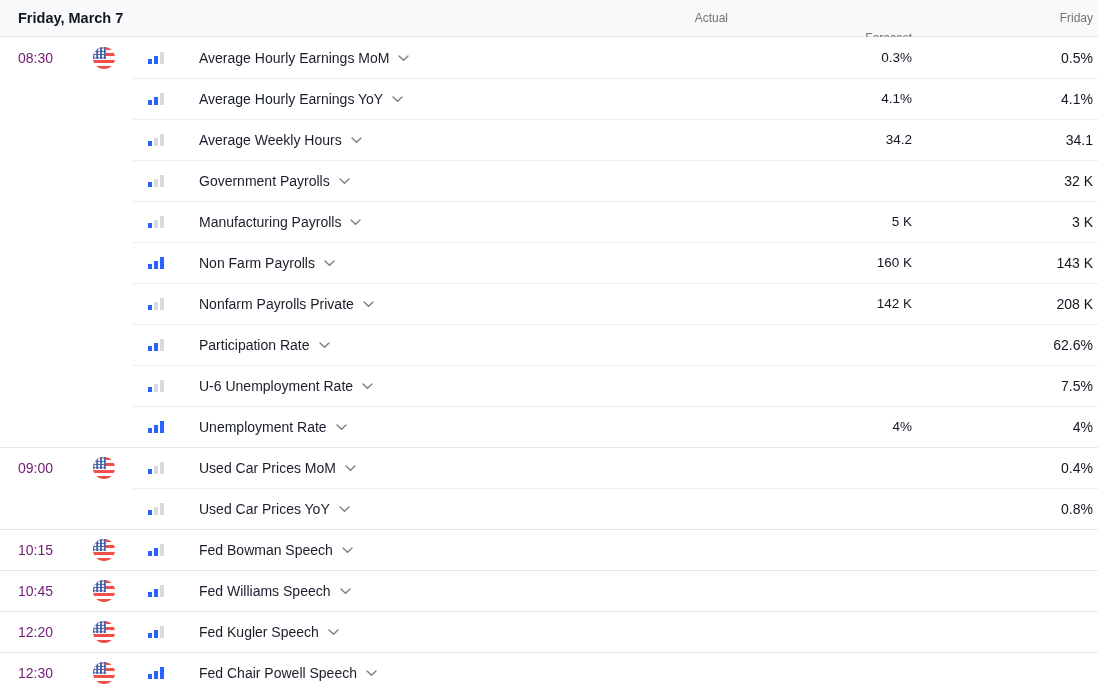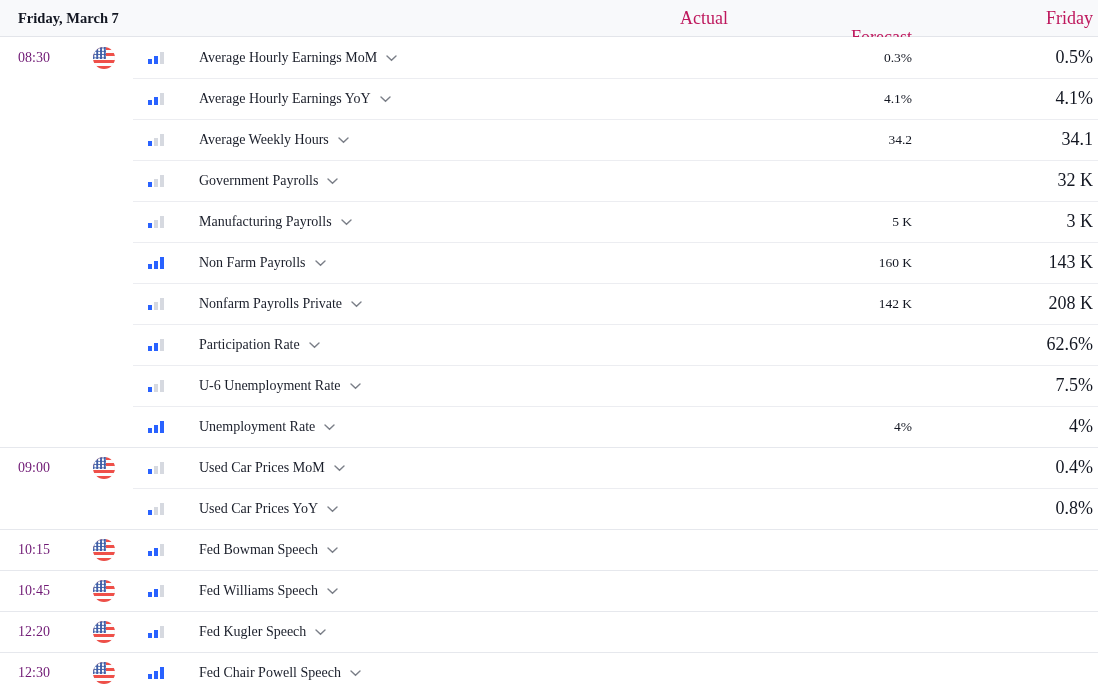--- a/index.html
+++ b/index.html
@@ -2,32 +2,32 @@
 <html><head>
 <meta charset="utf-8">
 <style>
   * { margin:0; padding:0; box-sizing:border-box; }
   html,body { background:#ffffff; }
   body {
     width:1098px; height:694px; overflow:hidden;
     font-family:"Liberation Sans", sans-serif;
     color:#131722;
   }
-  .calendar { width:1098px; height:694px; background:#fff;font-family:Liberation Serif, serif; }
+  .calendar { width:1098px; height:694px; background:#fff; }
 
   
   .cal-header {
     height:37px; background:#f8f9fb;
     border-bottom:1px solid #e3e5ea;
     display:flex; align-items:center;
     padding-left:18px;
   }
   .date-label { font-size:14.5px; font-weight:bold; color:#131722; }
   .spacer { flex:1; }
-  .col-label { font-size:18px; color:#be185d; text-align:right; }
+  .col-label { font-size:12px; color:#737373; text-align:right; }
   .col-actual   { width:100px; }
   .col-forecast { width:184px;margin-top:39px; }
   .col-prior    { width:186px; padding-right:5px; }
 
   
   .row {
     height:41px; display:flex; align-items:center;
     position:relative; background:#fff;
   }
   .row::before {
@@ -37,21 +37,21 @@
   .row.group-start::before { left:0; background:#e6e8ed; }
   .row.first::before { display:none; }
 
   .c-time  { width:82px; padding-left:18px; font-size:14px; color:#701a75; }
   .c-flag  { width:58px; padding-left:11px; display:flex; align-items:center; }
   .c-imp   { width:50px; padding-left:8px; display:flex; align-items:center; }
   .c-event { flex:1; padding-left:9px; display:flex; align-items:center; gap:9px;
              font-size:14px; color:#1a1e2a;text-align:center; }
   .c-actual   { width:100px; text-align:right; font-size:13.5px; }
   .c-forecast { width:184px; text-align:right; font-size:13.5px; }
-  .c-prior    { width:186px; text-align:right; padding-right:5px; font-size:18px; }
+  .c-prior    { width:186px; text-align:right; padding-right:5px; font-size:14px; }
 
   
   .flag {
     width:22px; height:22px; border-radius:50%;
     position:relative; overflow:hidden; flex:0 0 auto;
     background:repeating-linear-gradient(180deg,
       #ef4f48 0 3.15px, #fdfdfd 3.15px 6.3px);
     box-shadow:0 0 0 0.5px rgba(0,0,0,0.04) inset;
   }
   .flag::after {

